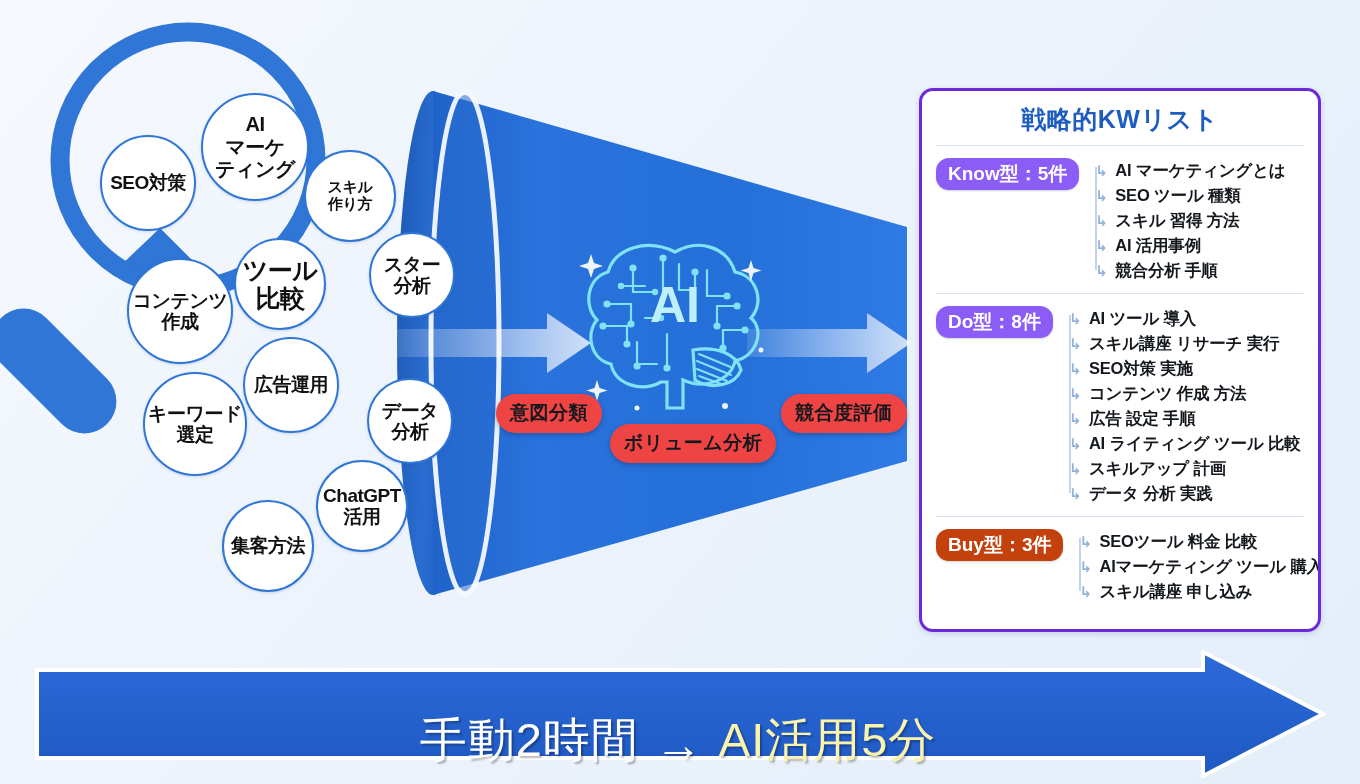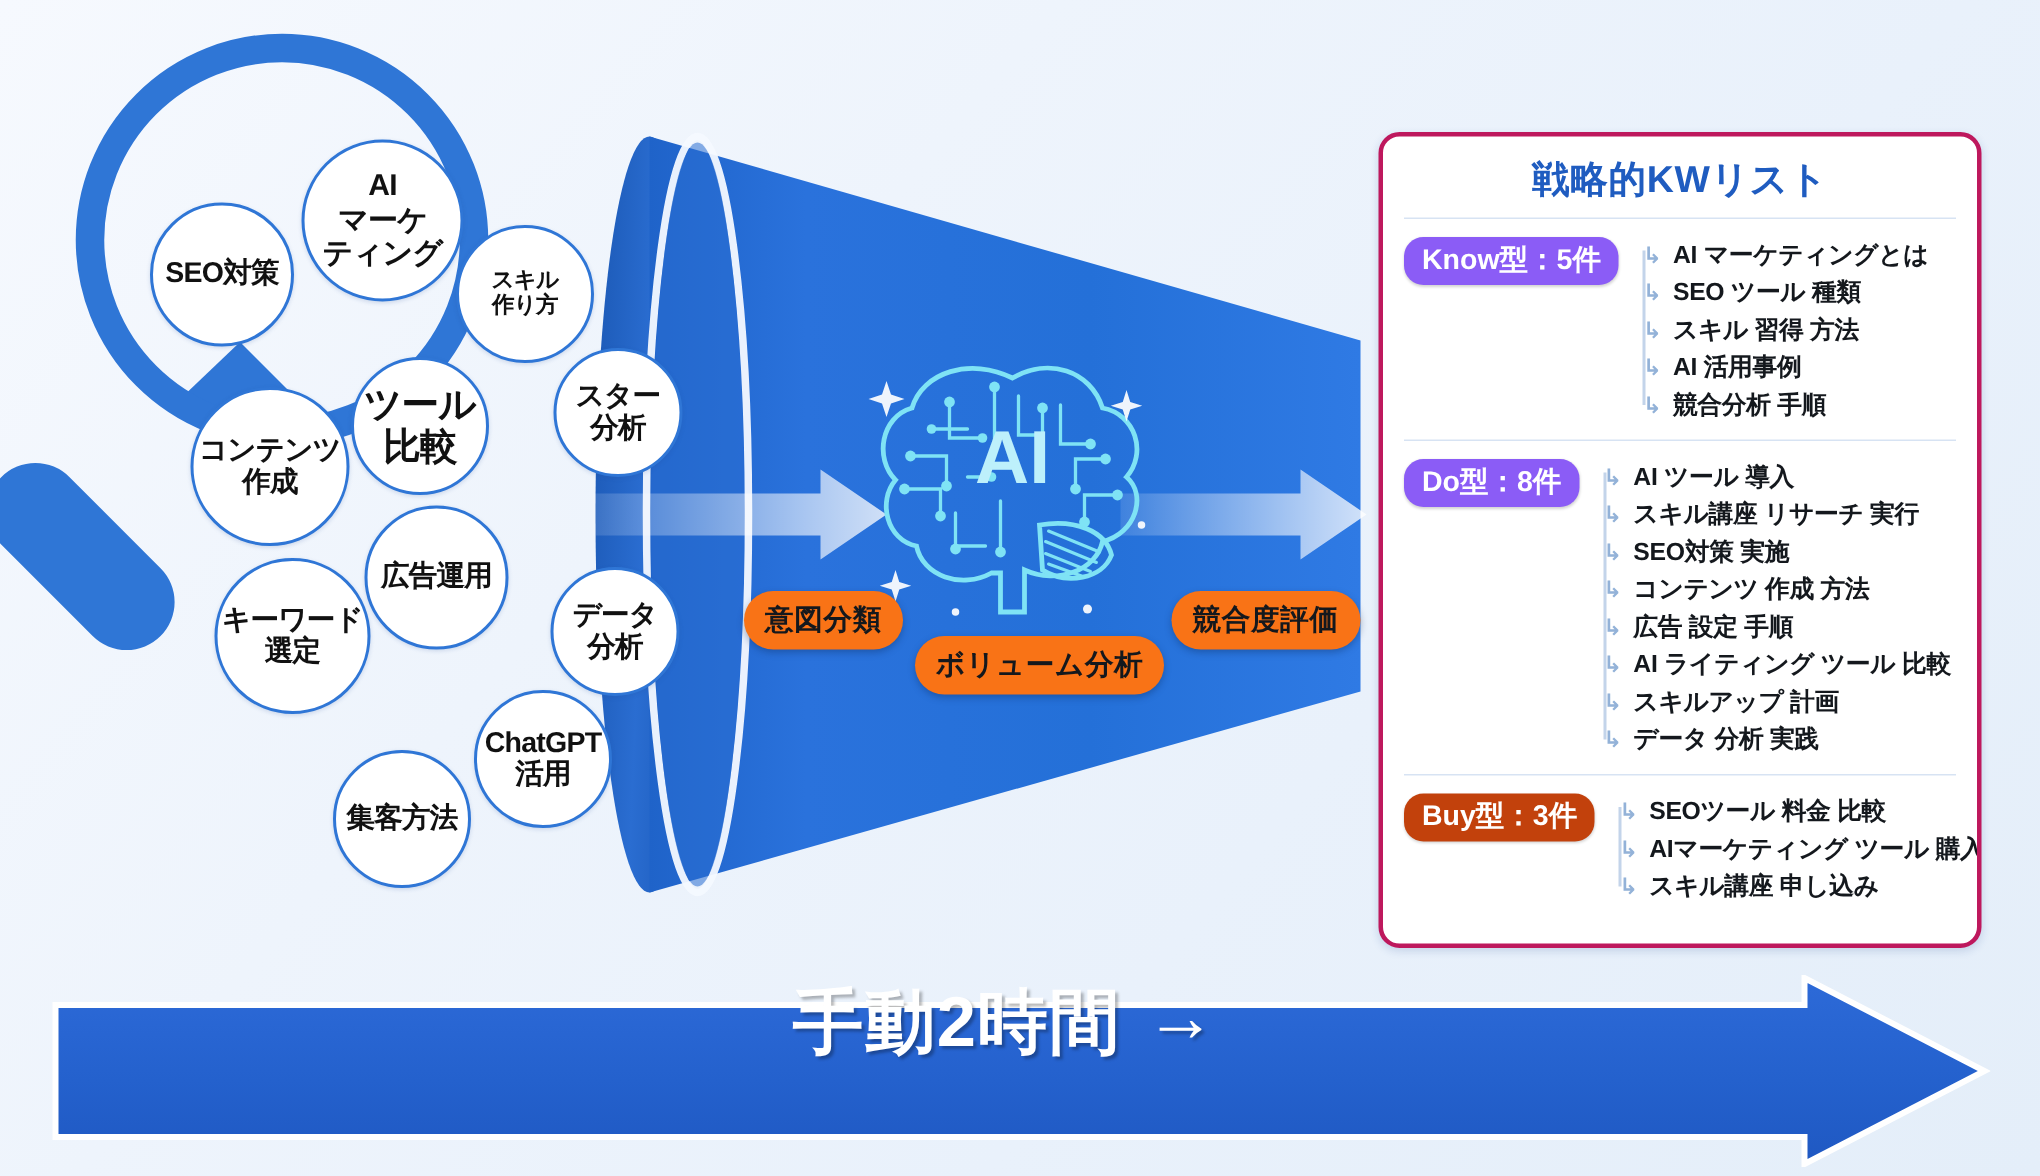--- a/index.html
+++ b/index.html
@@ -31,34 +31,34 @@
     letter-spacing:1px;z-index:8;
     text-shadow:0 1px 0 rgba(255,255,255,.8);
   }
 
   
   #funnel-wrap{position:absolute;left:395px;top:75px;z-index:3;}
 
   
   .chip{
     position:absolute;
-    background:#f97316;border-radius:20px;
+    background:#ef4444;border-radius:20px;
     padding:6px 14px 7px;
     font-size:19px;font-weight:800;color:#14181d;
     letter-spacing:.5px;
     box-shadow:0 2px 5px rgba(10,40,90,.35);
     z-index:9;white-space:nowrap;
   }
 
   #brain{position:absolute;left:575px;top:230px;z-index:7;pointer-events:none;}
 
   
   #kw-panel{
     position:absolute;left:919px;top:88px;width:396px;height:538px;
-    background:#ffffff;border:3px solid #be185d;border-radius:14px;
+    background:#ffffff;border:3px solid #6d28d9;border-radius:14px;
     box-shadow:0 2px 6px rgba(40,80,150,.18);
     z-index:8;overflow:hidden;
   }
   #kw-title{
     text-align:center;font-size:25px;font-weight:800;color:#1f5cc0;
     padding:12px 0 9px;letter-spacing:.5px;
   }
   .panel-divider{height:1px;background:#d7e3f3;margin:0 14px;}
   .group{display:flex;padding:12px 0 10px 14px;}
   .badge{
@@ -82,22 +82,22 @@
   }
   .kw-row .tick{
     position:absolute;left:-20px;top:0;width:18px;height:25px;
     color:#93b2d8;font-size:15px;line-height:25px;
   }
 
   
   #banner{position:absolute;left:33px;top:650px;z-index:10;}
   #banner-text{
     position:absolute;left:33px;top:650px;width:1290px;height:122px;
-    display:flex;align-items:flex-start;justify-content:center;
-    font-size:47px;font-weight:700;letter-spacing:1px;
+    display:flex;align-items:flex-end;justify-content:center;
+    font-size:47px;font-weight:400;letter-spacing:1px;
     z-index:11;pointer-events:none;
   }
   .bt-white{color:#ffffff;text-shadow:2px 2px 2px rgba(0,0,0,.28);}
   .bt-arrow{color:#ffffff;margin:0 16px;text-shadow:2px 2px 2px rgba(0,0,0,.28);}
   .bt-yellow{color:#fbf3ac;text-shadow:2px 2px 2px rgba(0,0,0,.28);}
 </style>
 </head>
 <body>
 
 <div id="stage">
@@ -281,15 +281,16 @@
         <stop offset="0%" stop-color="#2d6ad8"></stop>
         <stop offset="55%" stop-color="#2461cd"></stop>
         <stop offset="100%" stop-color="#1f58c2"></stop>
       </linearGradient>
     </defs>
     <path d="M4 20 L1170 20 L1170 2 L1290 64 L1170 126 L1170 108 L4 108 Z" fill="url(#bnGrad)" stroke="#ffffff" stroke-width="4"></path>
   </svg>
   <div id="banner-text">
     <span class="bt-white">手動2時間</span>
     <span class="bt-arrow">→</span>
+    <span class="bt-yellow">AI活用5分</span>
   </div>
 
 </div>
 
 </body></html>

